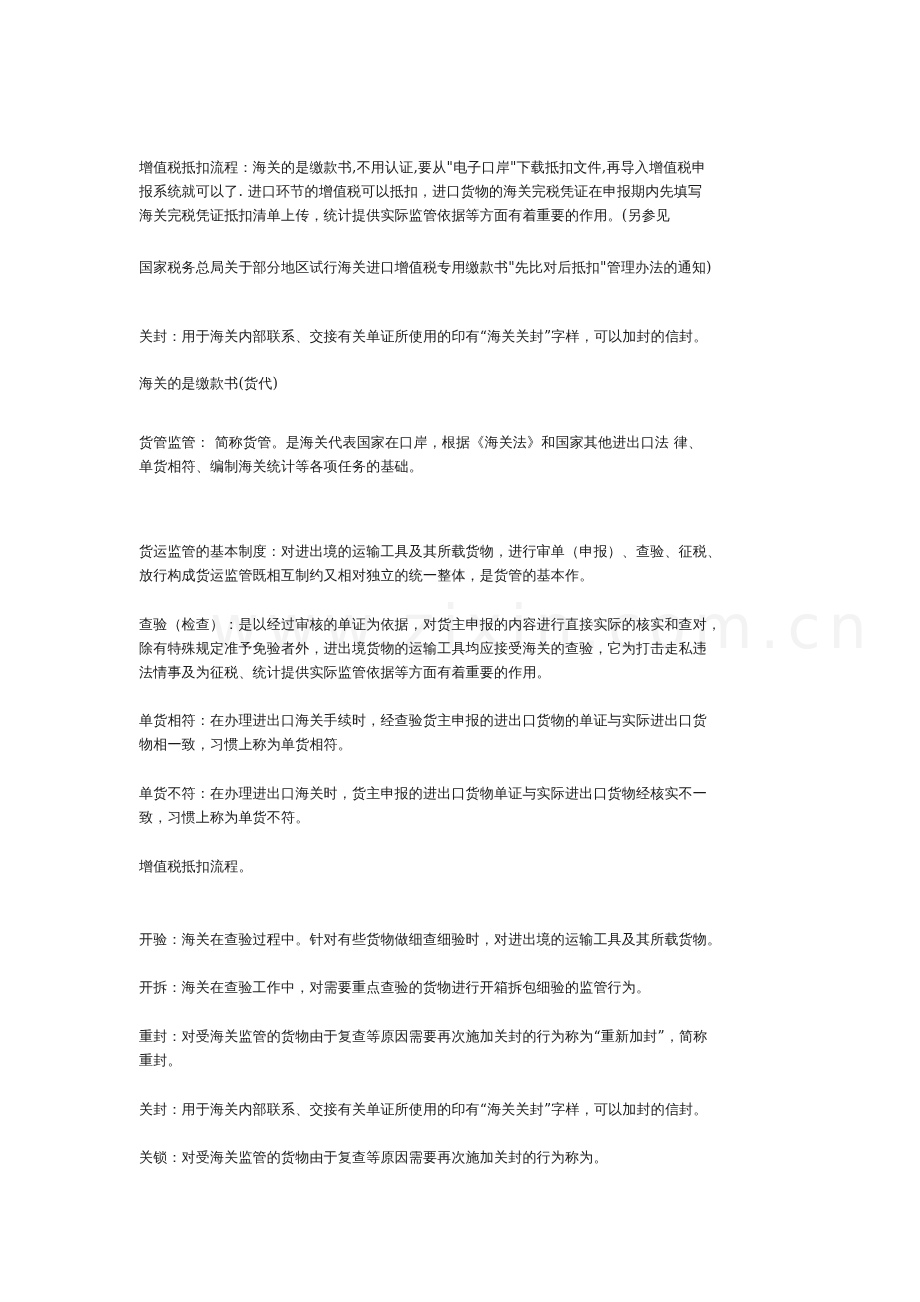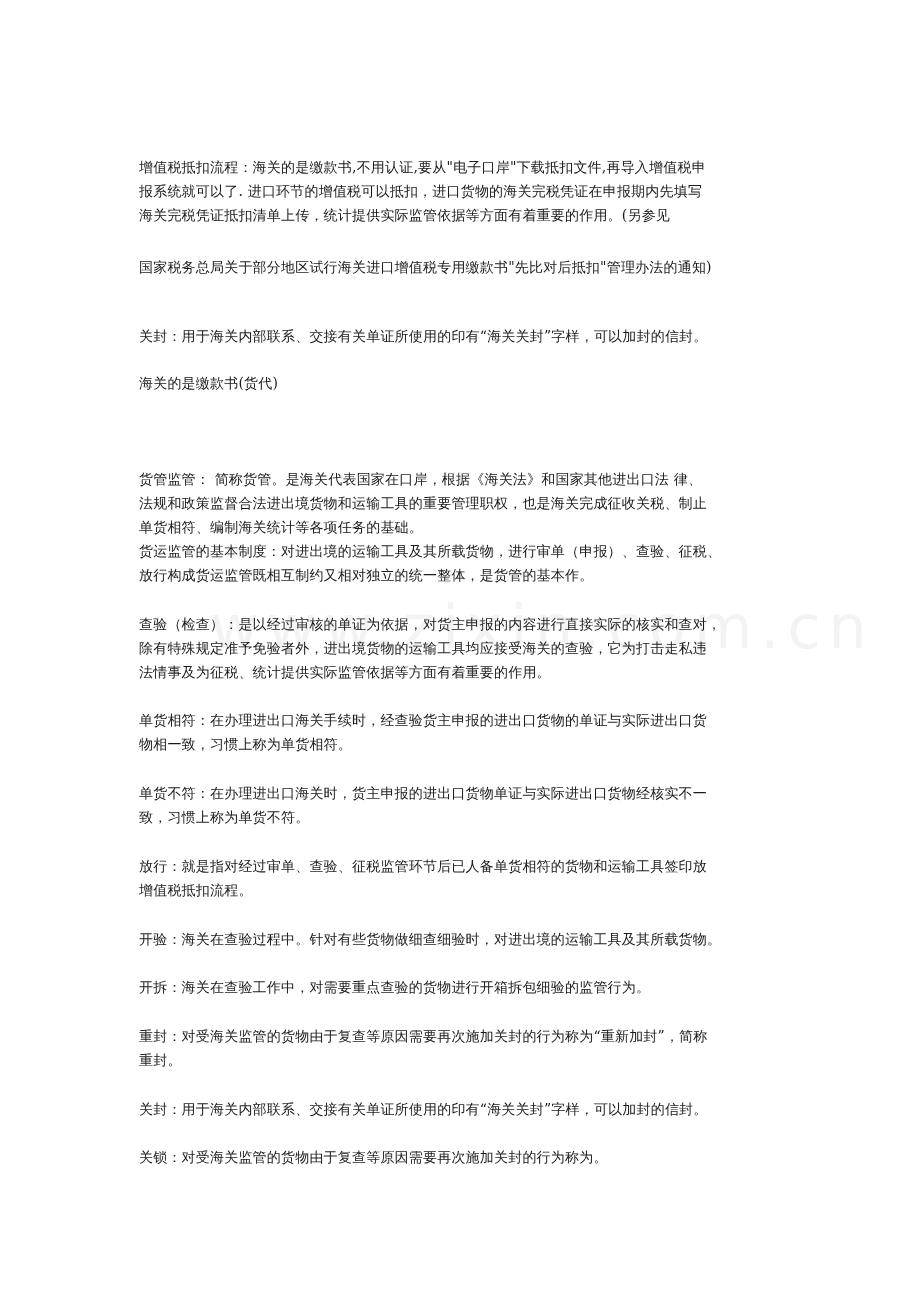--- a/index.html
+++ b/index.html
@@ -65,23 +65,22 @@
   </p>
 
   <p class="para" style="top:324px">
     <span class="line">关封：用于海关内部联系、交接有关单证所使用的印有“海关关封”字样，可以加封的信封。</span>
   </p>
 
   <p class="para" style="top:371px">
     <span class="line">海关的是缴款书(货代)</span>
   </p>
 
-  <p class="para" style="top:467px">
+  <p class="para" style="top:430px">
     <span class="line">货管监管：  简称货管。是海关代表国家在口岸，根据《海关法》和国家其他进出口法 律、</span>
-    <span class="line">法规和政策监督合法进出境货物和运输工具的重要管理职权，也是海关完成征收关税、制止</span>
     <span class="line">单货相符、编制海关统计等各项任务的基础。</span>
   </p>
 
   <p class="para" style="top:539px">
     <span class="line">货运监管的基本制度：对进出境的运输工具及其所载货物，进行审单（申报）、查验、征税、</span>
     <span class="line">放行构成货运监管既相互制约又相对独立的统一整体，是货管的基本作。</span>
   </p>
 
   <p class="para" style="top:612px">
     <span class="line">查验（检查）：是以经过审核的单证为依据，对货主申报的内容进行直接实际的核实和查对，</span>
@@ -93,21 +92,20 @@
     <span class="line">单货相符：在办理进出口海关手续时，经查验货主申报的进出口货物的单证与实际进出口货</span>
     <span class="line">物相一致，习惯上称为单货相符。</span>
   </p>
 
   <p class="para" style="top:781px">
     <span class="line">单货不符：在办理进出口海关时，货主申报的进出口货物单证与实际进出口货物经核实不一</span>
     <span class="line">致，习惯上称为单货不符。</span>
   </p>
 
   <p class="para" style="top:854px">
-    <span class="line">放行：就是指对经过审单、查验、征税监管环节后已人备单货相符的货物和运输工具签印放</span>
     <span class="line">增值税抵扣流程。</span>
   </p>
 
   <p class="para" style="top:927px">
     <span class="line">开验：海关在查验过程中。针对有些货物做细查细验时，对进出境的运输工具及其所载货物。</span>
   </p>
 
   <p class="para" style="top:975px">
     <span class="line">开拆：海关在查验工作中，对需要重点查验的货物进行开箱拆包细验的监管行为。</span>
   </p>

